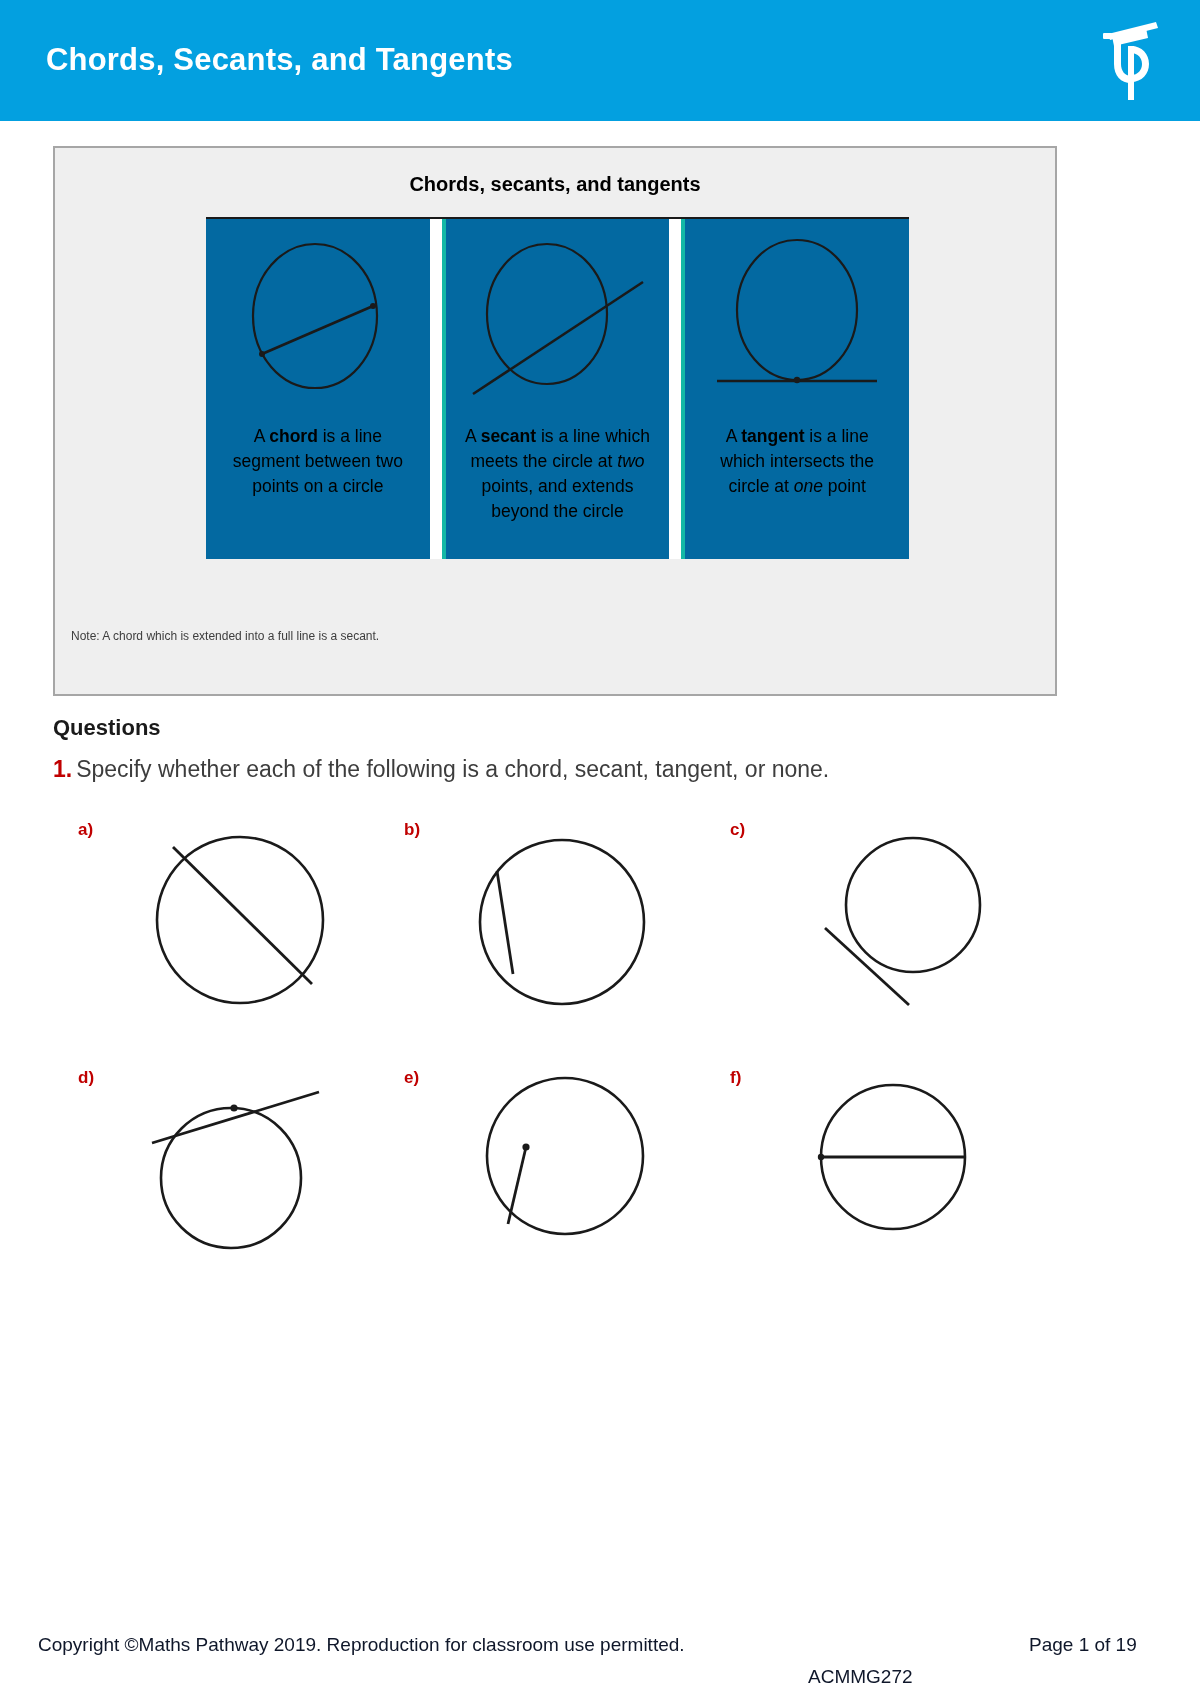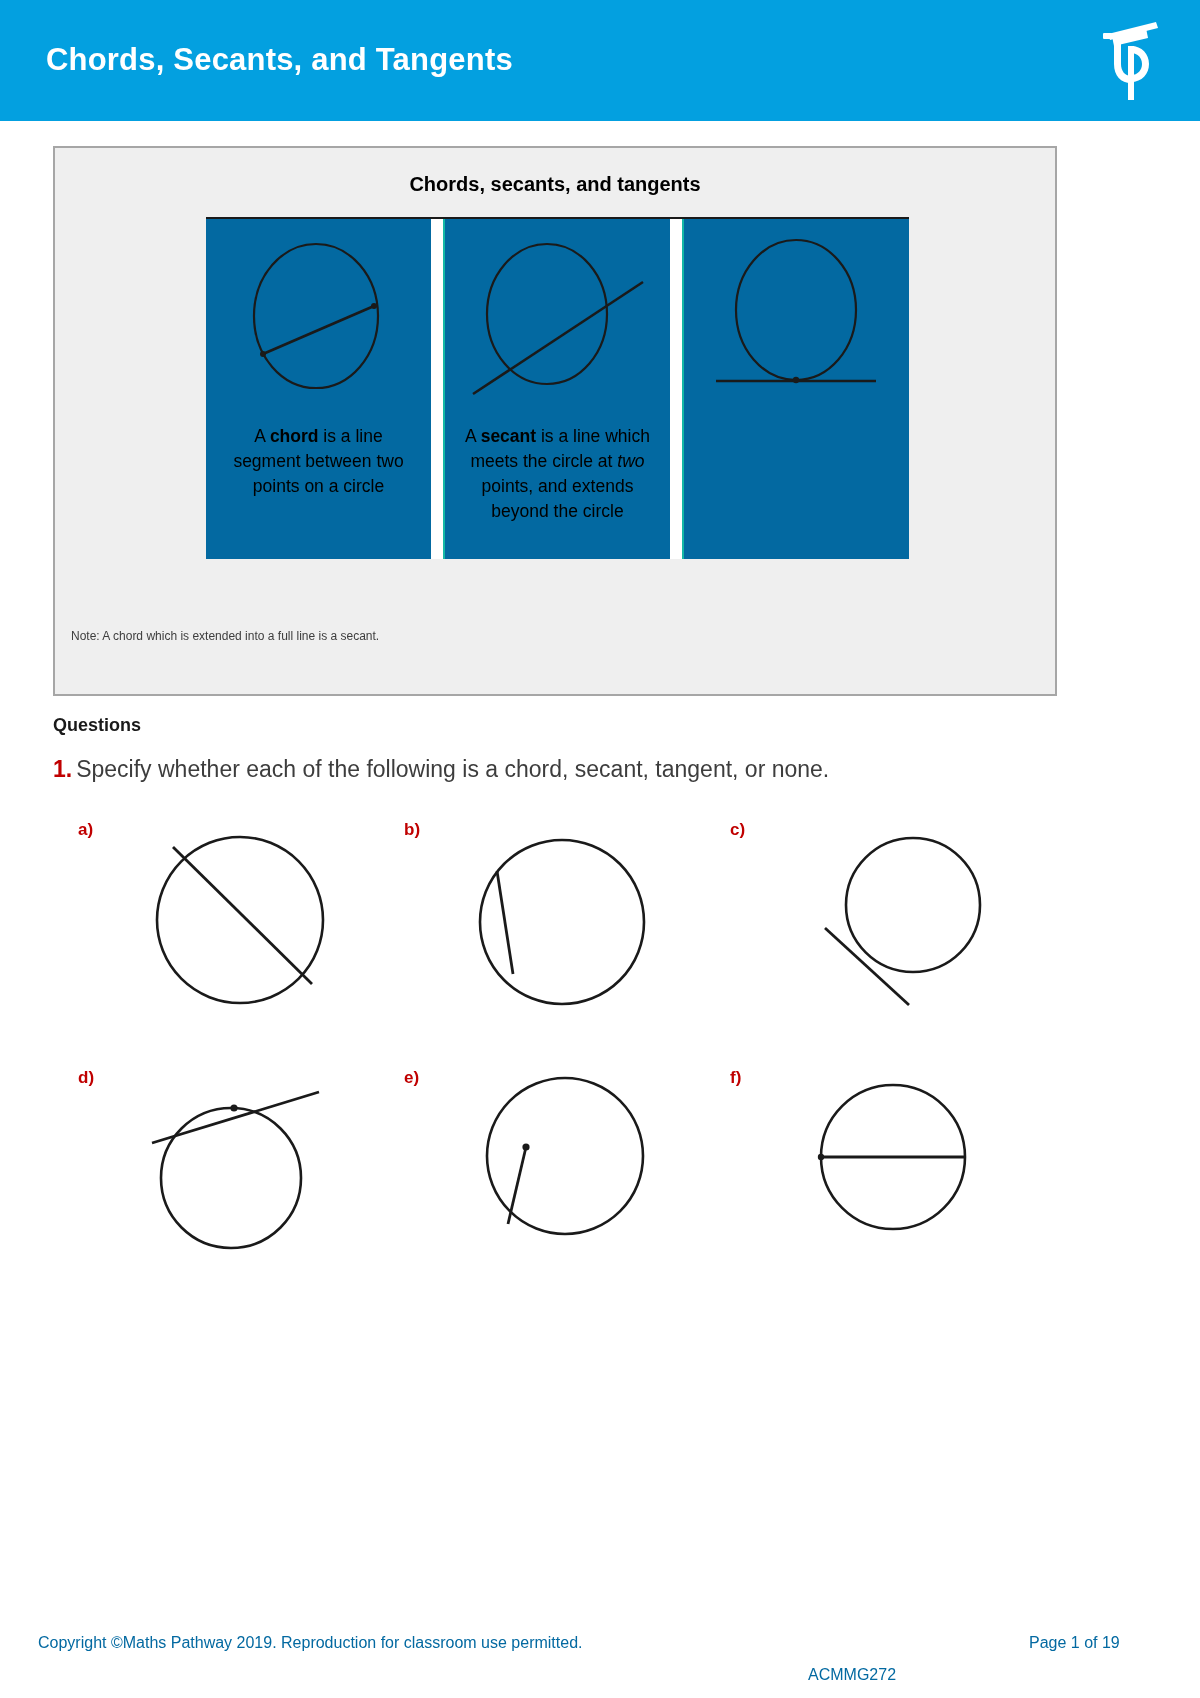--- a/index.html
+++ b/index.html
@@ -74,21 +74,21 @@
   .def-col {
     flex: 1 1 0;
     background: #0369a1;
     display: flex;
     flex-direction: column;
     align-items: center;
     box-sizing: border-box;
     padding: 0 4px 18px 4px;
     min-height: 340px;
   }
-  .def-col + .def-col { border-left: 2px solid #14b8a6; margin-left: 12px; }
+  .def-col + .def-col { border-left: 4px solid #14b8a6; margin-left: 12px; }
   .def-fig {
     height: 205px;
     display: flex;
     align-items: center;
     justify-content: center;
   }
   .def-text {
     font-size: 17.5px;
     line-height: 1.42;
     text-align: center;
@@ -104,21 +104,21 @@
     top: 481px;
     font-size: 12px;
     color: #3d3d3d;
   }
 
   
   .questions-heading {
     position: absolute;
     left: 53px;
     top: 715px;
-    font-size: 18px;
+    font-size: 22px;
     font-weight: bold;
     color: #1a1a1a;
   }
   .q1-row {
     position: absolute;
     left: 53px;
     top: 756px;
     width: 960px;
     font-size: 23px;
     color: #3d3d3d;
@@ -160,22 +160,22 @@
     height: 215px;
   }
 
   
   .footer {
     position: absolute;
     left: 0;
     top: 1634px;
     width: 1200px;
     height: 30px;
-    font-size: 16px;
-    color: #0369a1;
+    font-size: 19px;
+    color: #0f172a;
   }
   .footer-copy { position: absolute; left: 38px; top: 0; }
   .footer-code { position: absolute; left: 808px; top: 0; margin-top: 32px; }
   .footer-page { position: absolute; left: 1029px; top: 0; text-align: right; }
 </style>
 </head>
 <body>
 
 <div class="header">
   <div class="header-title">Chords, Secants, and Tangents</div>
@@ -223,20 +223,23 @@
     </div>
 
     <div class="def-col">
       <div class="def-fig">
         <svg width="185" height="175" viewBox="0 0 185 175">
           <ellipse cx="92" cy="76" rx="60" ry="70" fill="none" stroke="#1a1a1a" stroke-width="2.2"></ellipse>
           <line x1="12" y1="147" x2="172" y2="147" stroke="#1a1a1a" stroke-width="2.4"></line>
           <circle cx="92" cy="146" r="3.2" fill="#1a1a1a"></circle>
         </svg>
       </div>
+      <div class="def-text">
+        A <b>tangent</b> is a line which intersects the circle at <i>one</i> point
+      </div>
     </div>
 
   </div>
 
   <div class="note">Note: A chord which is extended into a full line is a secant.</div>
 </div>
 
 <div class="questions-heading">Questions</div>
 
 <div class="q1-row">

